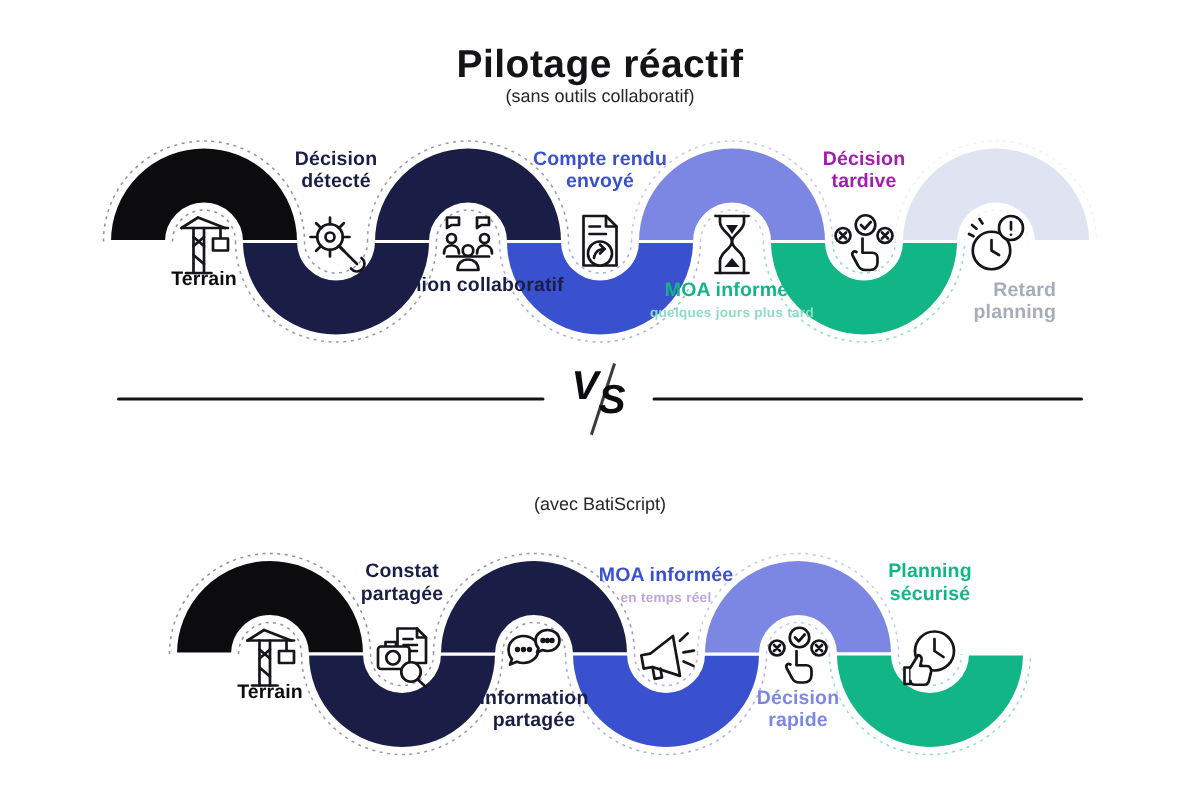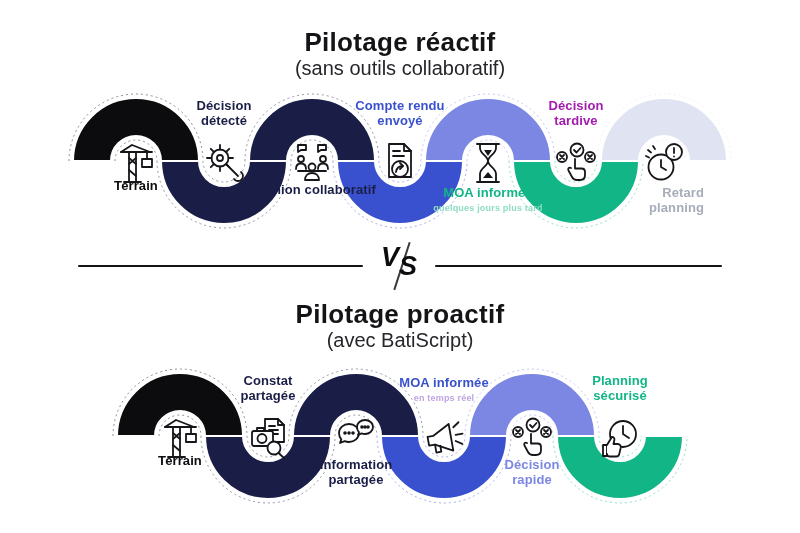--- a/index.html
+++ b/index.html
@@ -6,21 +6,21 @@
   #canvas{
     position:relative;width:800px;height:533px;background:#ffffff;overflow:hidden;
     font-family:"Liberation Sans",sans-serif;
   }
   .abs{position:absolute;}
   .title{
     width:800px;text-align:center;font-weight:800;font-size:26px;letter-spacing:.3px;
     color:#141417;
   }
   .subtitle{
-    width:800px;text-align:center;font-weight:400;font-size:20px;color:#26262b;
+    width:800px;text-align:center;font-weight:400;font-size:12px;color:#26262b;
   }
   .step-label{
     text-align:center;font-weight:700;font-size:13px;line-height:1.12;letter-spacing:.1px;
   }
   .step-label .sub{font-size:9px;font-weight:700;letter-spacing:.2px;margin-top:2px;}
   .above{transform:translateY(-100%);}
   .icon{position:absolute;width:48px;height:48px;}
   .hline{position:absolute;height:2px;background:#141417;border-radius:1px;}
   .vs-wrap{position:absolute;left:368px;top:242px;width:64px;height:50px;}
   .vs-l{position:absolute;font-style:italic;font-weight:900;font-size:27px;color:#0c0c0e;letter-spacing:-1px;}
@@ -238,21 +238,20 @@
   </div>
 
   <div class="hline" style="left:78px;top:265px;width:285px"></div>
   <div class="hline" style="left:435px;top:265px;width:287px"></div>
   <div class="vs-wrap">
     <span class="vs-l vs-v">V</span>
     <div class="vs-slash"></div>
     <span class="vs-l vs-s">S</span>
   </div>
 
-  <div class="abs title" style="top:299px">Pilotage proactif</div>
   <div class="abs subtitle" style="top:329px">(avec BatiScript)</div>
 
   <svg class="icon" style="left:156px;top:414px">
       <use href="#ic-crane"></use>
     </svg>
   <svg class="icon" style="left:244px;top:414px">
       <use href="#ic-evidence"></use>
     </svg>
   <svg class="icon" style="left:332px;top:414px">
       <use href="#ic-chat"></use>

